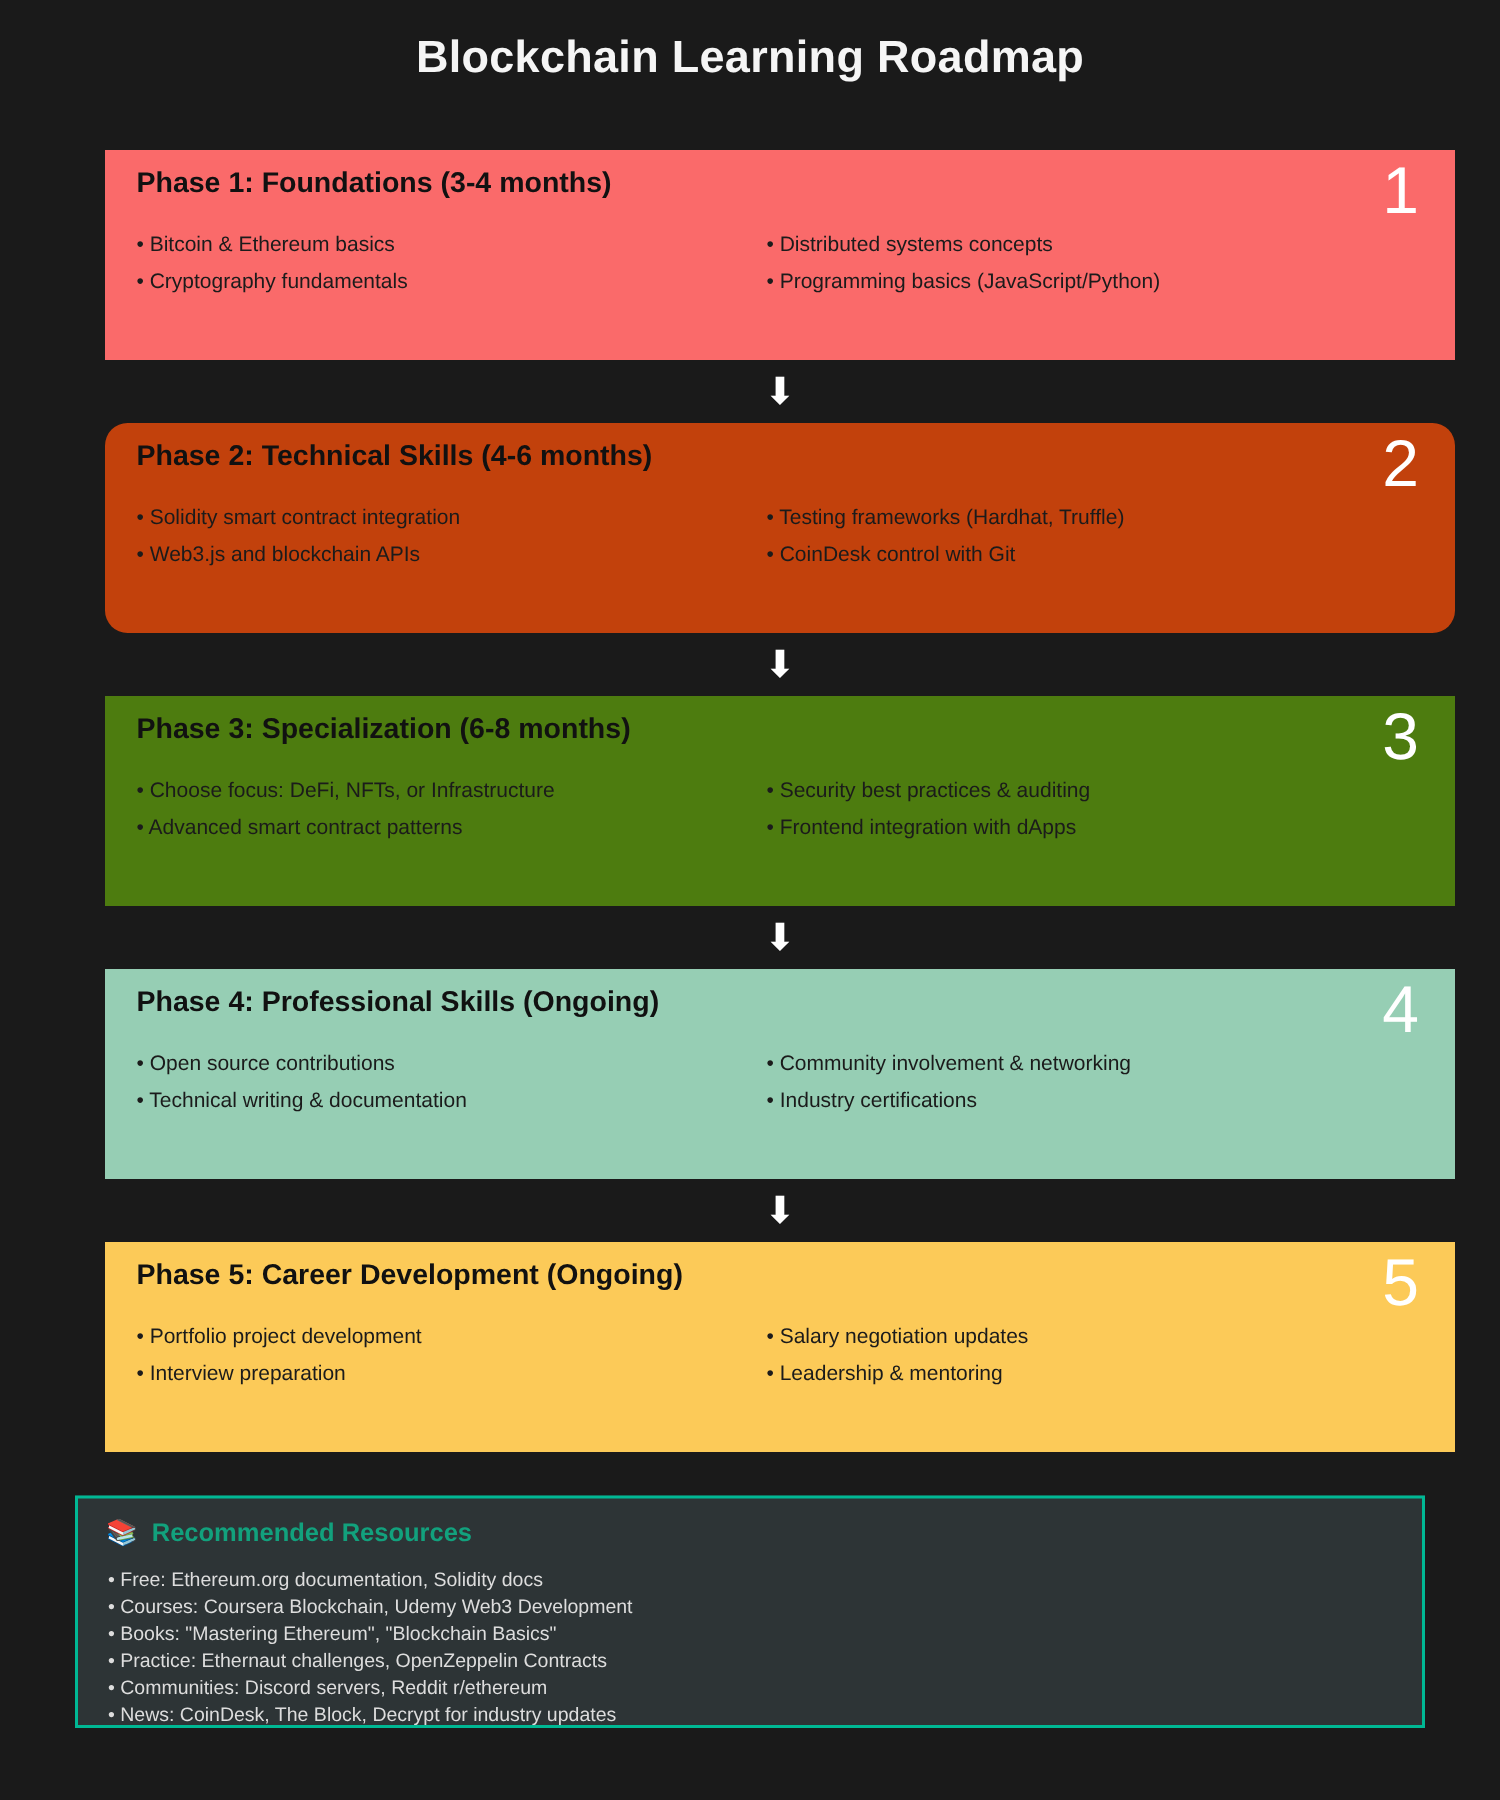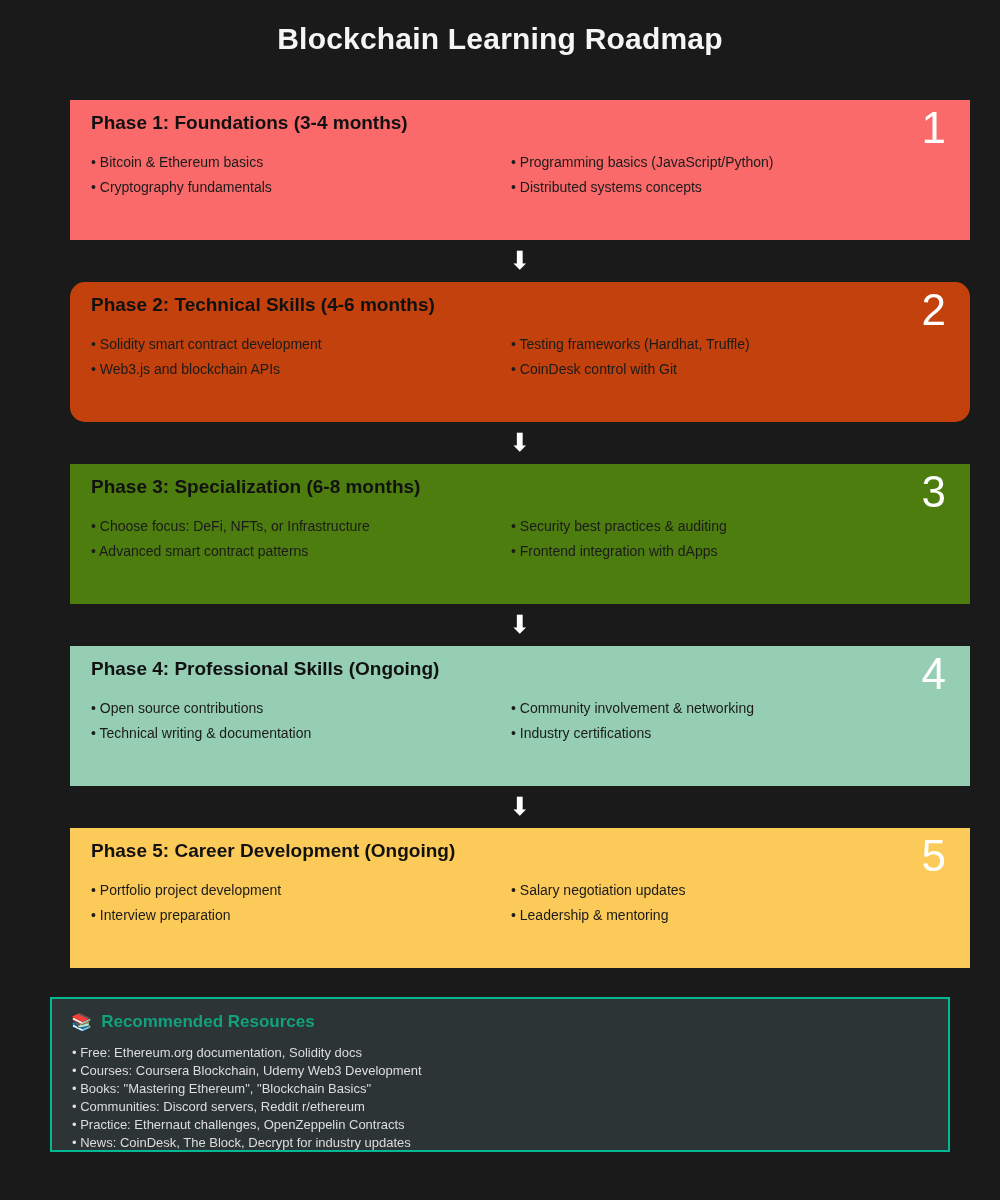--- a/index.html
+++ b/index.html
@@ -153,34 +153,34 @@
   <div class="phases">
       <div class="phase-wrap">
         <div class="phase-card" style="background: rgb(250, 106, 106);">
           <div class="phase-heading">Phase 1: Foundations (3-4 months)</div>
           <div class="phase-number">1</div>
           <div class="bullet-col left">
             <span class="bullet-line">• Bitcoin &amp; Ethereum basics</span>
             <span class="bullet-line">• Cryptography fundamentals</span>
           </div>
           <div class="bullet-col right">
+            <span class="bullet-line">• Distributed systems concepts</span>
             <span class="bullet-line">• Programming basics (JavaScript/Python)</span>
-            <span class="bullet-line">• Distributed systems concepts</span>
           </div>
         </div>
       </div>
       <div class="connector">
         <span class="arrow-glyph">⬇</span>
       </div>
       <div class="phase-wrap">
         <div class="phase-card" style="background: #c2410c; border-radius: 15px;">
           <div class="phase-heading">Phase 2: Technical Skills (4-6 months)</div>
           <div class="phase-number">2</div>
           <div class="bullet-col left">
-            <span class="bullet-line">• Solidity smart contract development</span>
+            <span class="bullet-line">• Solidity smart contract integration</span>
             <span class="bullet-line">• Web3.js and blockchain APIs</span>
           </div>
           <div class="bullet-col right">
             <span class="bullet-line">• Testing frameworks (Hardhat, Truffle)</span>
             <span class="bullet-line">• CoinDesk control with Git</span>
           </div>
         </div>
       </div>
       <div class="connector">
         <span class="arrow-glyph">⬇</span>
@@ -237,19 +237,19 @@
 
   <div class="resources">
     <div class="resources-header">
       <span class="books-icon">📚</span>
       <span class="resources-title">Recommended Resources</span>
     </div>
     <div class="resources-list">
         <span class="resource-line">• Free: Ethereum.org documentation, Solidity docs</span>
         <span class="resource-line">• Courses: Coursera Blockchain, Udemy Web3 Development</span>
         <span class="resource-line">• Books: "Mastering Ethereum", "Blockchain Basics"</span>
+        <span class="resource-line">• Practice: Ethernaut challenges, OpenZeppelin Contracts</span>
         <span class="resource-line">• Communities: Discord servers, Reddit r/ethereum</span>
-        <span class="resource-line">• Practice: Ethernaut challenges, OpenZeppelin Contracts</span>
         <span class="resource-line">• News: CoinDesk, The Block, Decrypt for industry updates</span>
       </div>
   </div>
 
 </div>
 
 </body></html>

